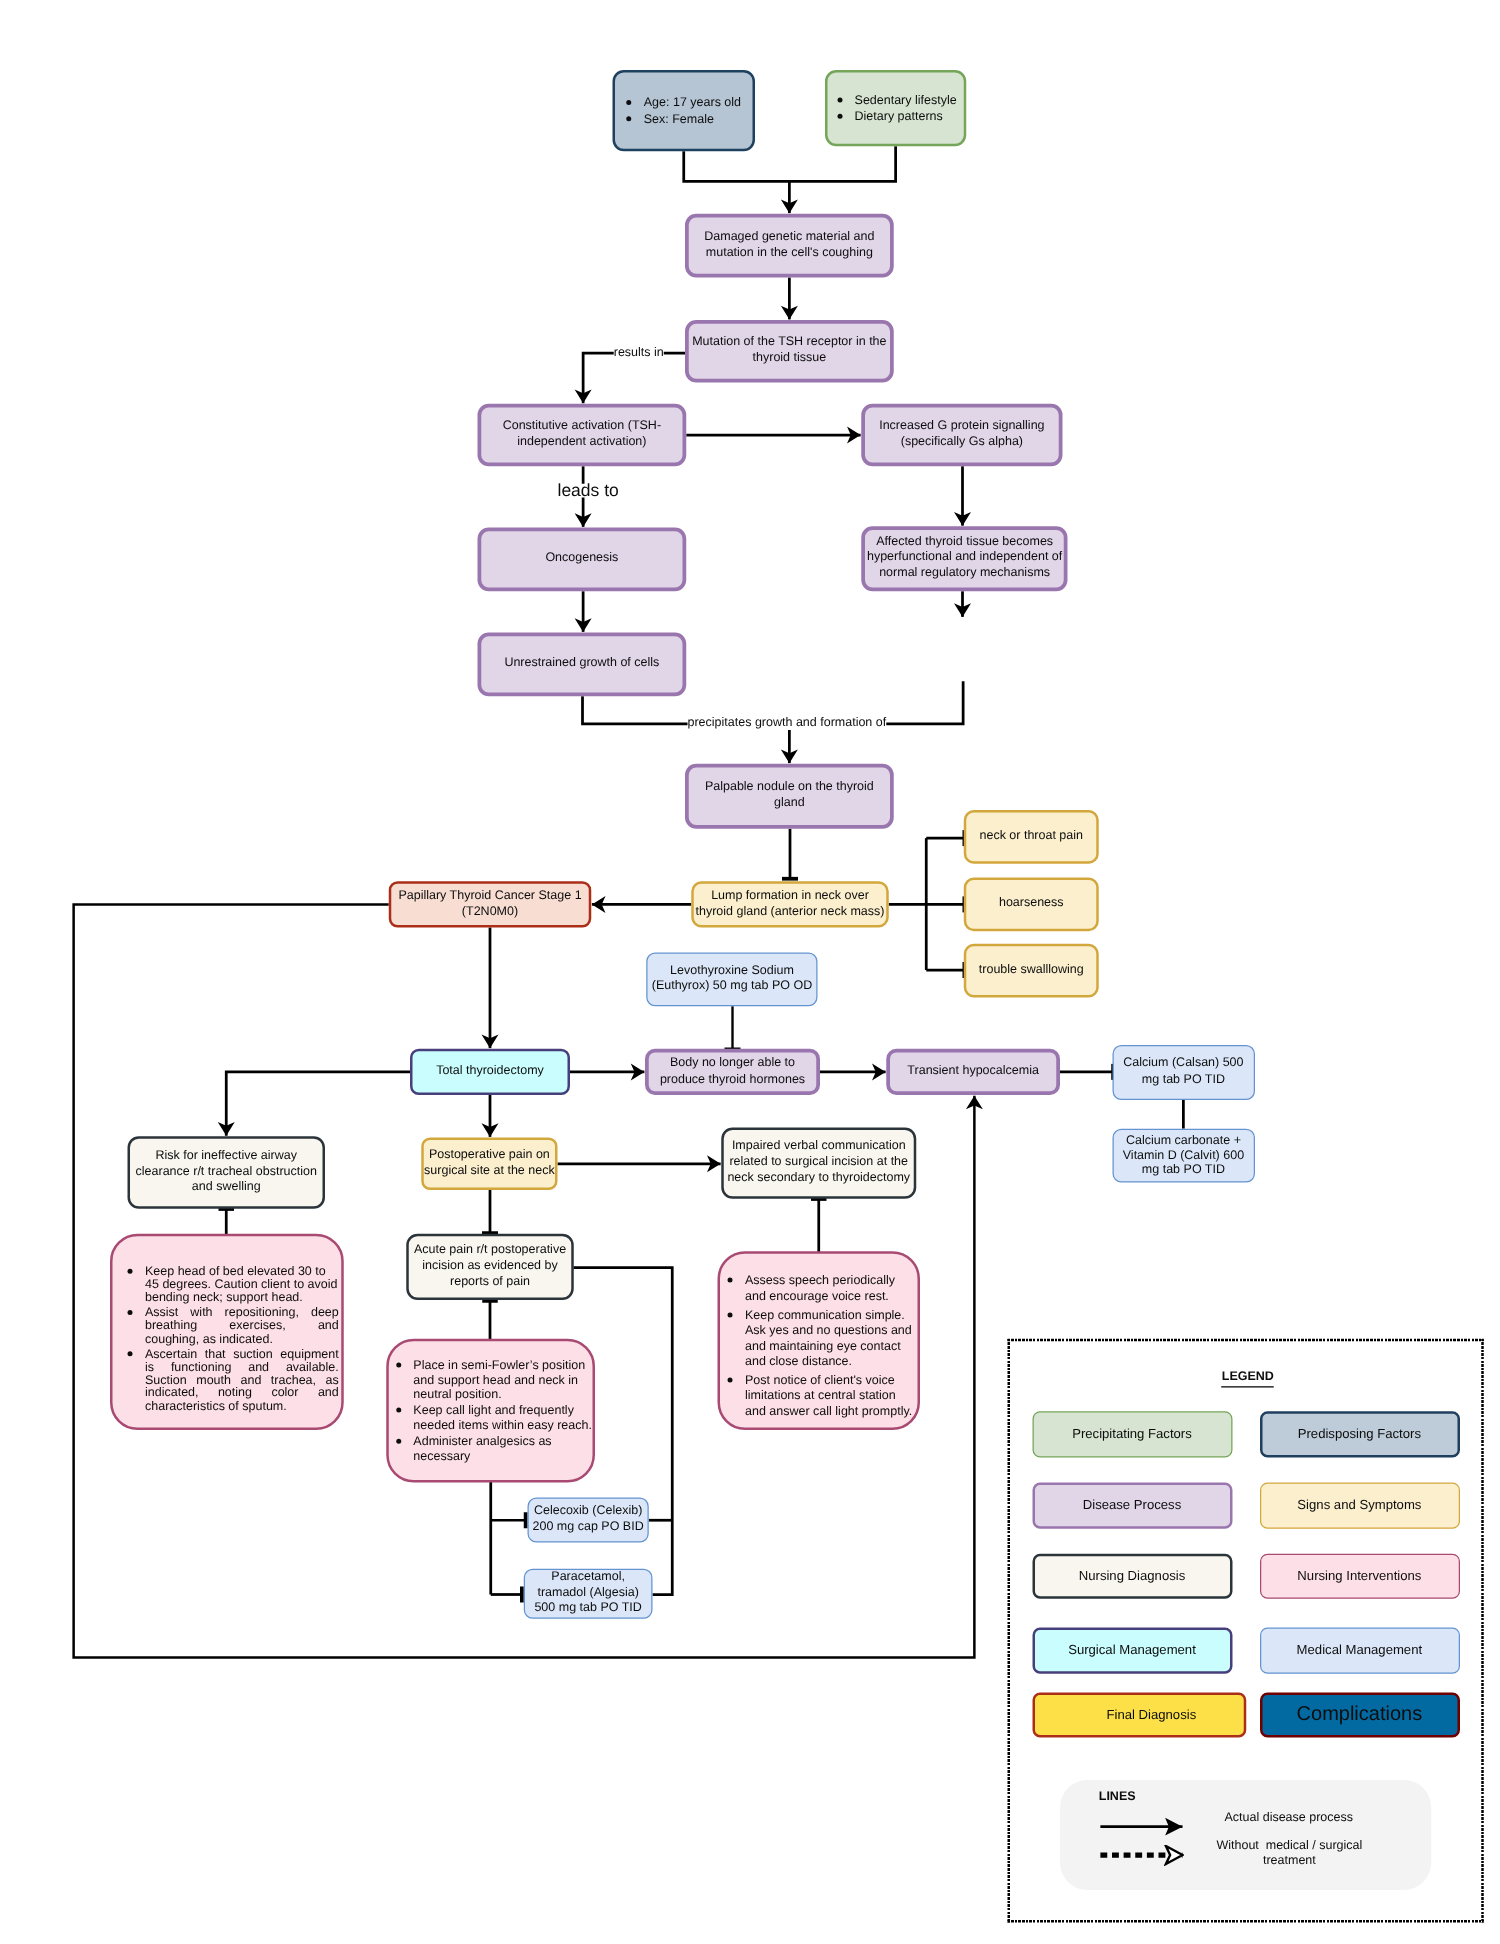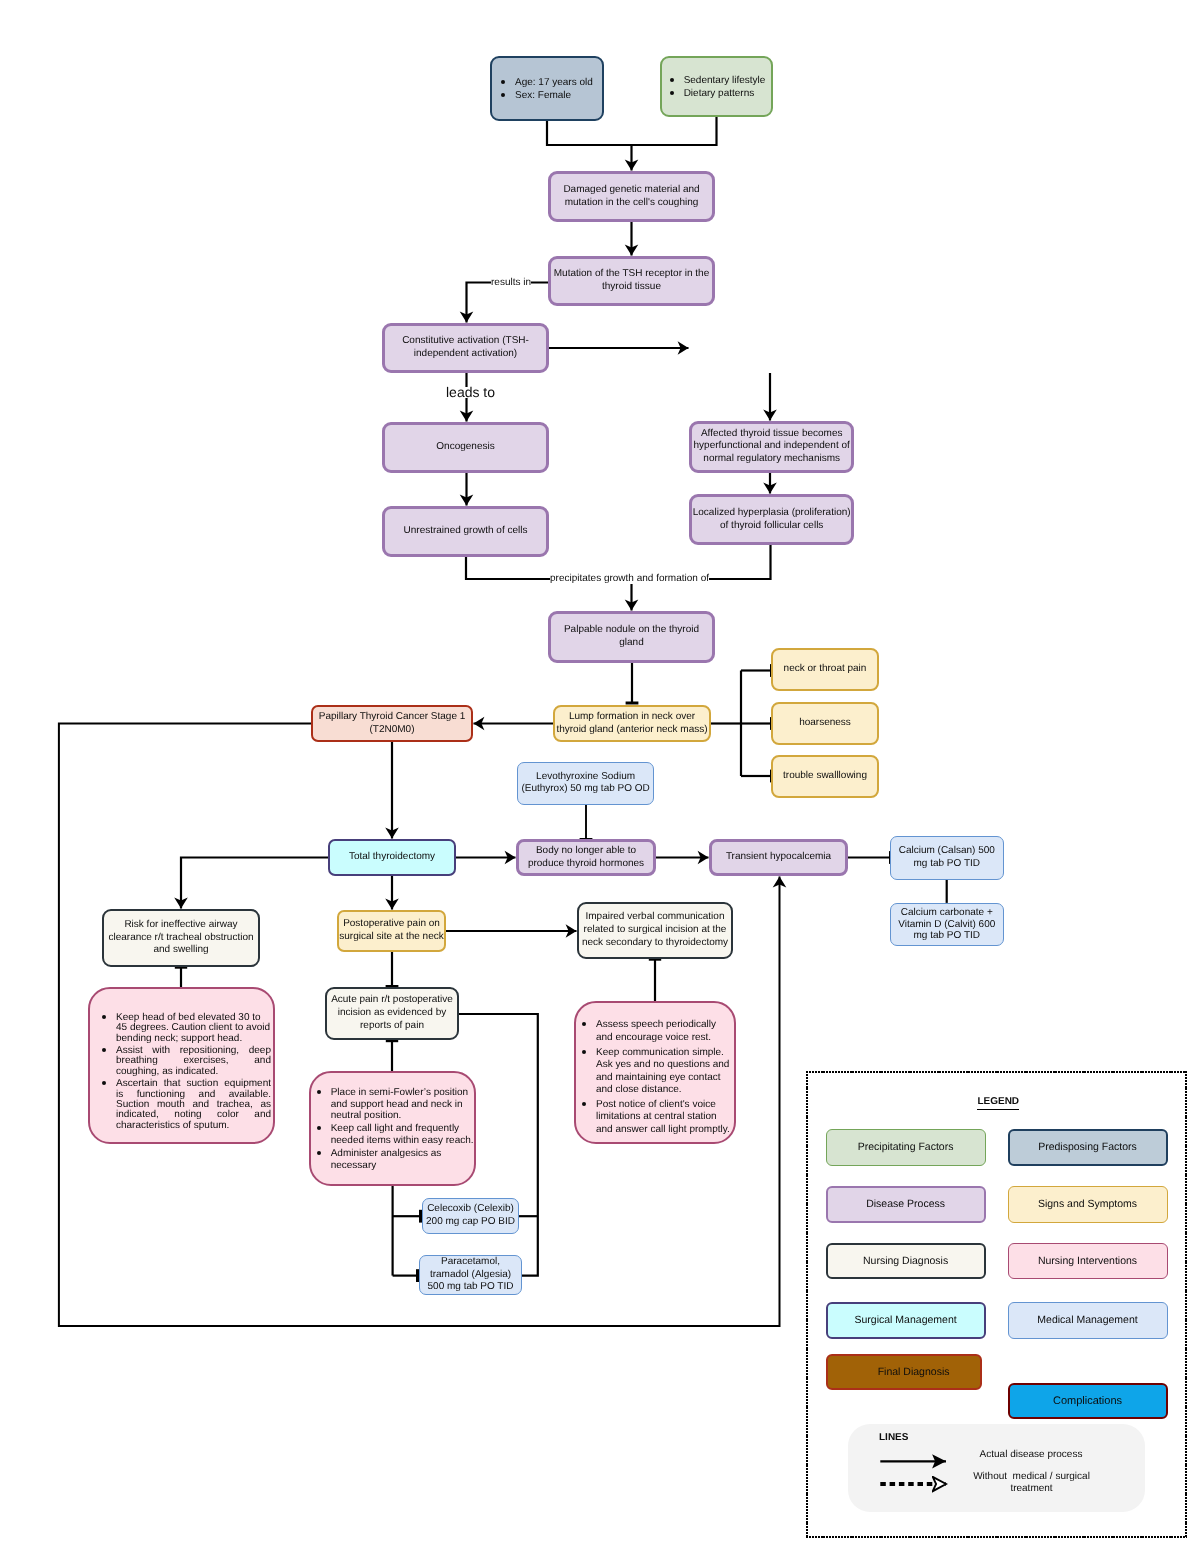--- a/index.html
+++ b/index.html
@@ -57,31 +57,31 @@
     </div>
 <div class="node" style="left:548px;top:171px;width:167px;height:51px;background:#e1d5e8;border-color:#9a76ae;border-width:3px;border-radius:9px;">
       <div class="inner" style="width:145px;">Damaged genetic material and mutation in the cell's coughing</div>
     </div>
 <div class="node" style="left:548px;top:256px;width:167px;height:50px;background:#e1d5e8;border-color:#9a76ae;border-width:3px;border-radius:9px;">
       <div class="inner" style="width:158px;">Mutation of the TSH receptor in the thyroid tissue</div>
     </div>
 <div class="node" style="left:382px;top:323px;width:167px;height:50px;background:#e1d5e8;border-color:#9a76ae;border-width:3px;border-radius:9px;">
       <div class="inner" style="width:140px;">Constitutive activation (TSH-independent activation)</div>
     </div>
+<div class="node" style="left:689px;top:323px;width:161px;height:50px;background:#e1d5e8;border-color:#9a76ae;border-width:3px;border-radius:9px;">
+      <div class="inner" style="width:152px;">Increased G protein signalling (specifically Gs alpha)</div>
+    </div>
 <div class="node" style="left:382px;top:422px;width:167px;height:51px;background:#e1d5e8;border-color:#9a76ae;border-width:3px;border-radius:9px;">
       <div class="inner" style="width:100%;">Oncogenesis</div>
     </div>
 <div class="node" style="left:689px;top:420.9px;width:165.4px;height:52px;background:#e1d5e8;border-color:#9a76ae;border-width:3px;border-radius:9px;">
       <div class="inner" style="width:159px;">Affected thyroid tissue becomes hyperfunctional and independent of normal regulatory mechanisms</div>
     </div>
 <div class="node" style="left:382px;top:506px;width:167px;height:51px;background:#e1d5e8;border-color:#9a76ae;border-width:3px;border-radius:9px;">
       <div class="inner" style="width:100%;">Unrestrained growth of cells</div>
-    </div>
-<div class="node" style="left:689px;top:494px;width:165.4px;height:51px;background:#e1d5e8;border-color:#9a76ae;border-width:3px;border-radius:9px;">
-      <div class="inner" style="width:159px;">Localized hyperplasia (proliferation) of thyroid follicular cells</div>
     </div>
 <div class="node" style="left:548px;top:611px;width:167px;height:52px;background:#e1d5e8;border-color:#9a76ae;border-width:3px;border-radius:9px;">
       <div class="inner" style="width:140px;">Palpable nodule on the thyroid gland</div>
     </div>
 <div class="node" style="left:553px;top:705px;width:158px;height:37px;background:#fcefcd;border-color:#d2a73c;border-width:2.2px;border-radius:8px;">
       <div class="inner" style="width:154px;">Lump formation in neck over thyroid gland (anterior neck mass)</div>
     </div>
 <div class="node" style="left:311px;top:705px;width:162px;height:37px;background:#f8ddd3;border-color:#ab2f18;border-width:2.5px;border-radius:7px;">
       <div class="inner" style="width:150px;">Papillary Thyroid Cancer Stage 1 (T2N0M0)</div>
     </div>
@@ -224,24 +224,24 @@
     </div>
 <div class="legitem" style="left:1007.5px;top:1242.5px;width:160px;height:36.5px;background:#fddfe7;border-color:#a84a72;border-width:1.8px;font-size:10.5px;">
       <span>Nursing Interventions</span>
     </div>
 <div class="legitem" style="left:825.6px;top:1302px;width:160px;height:36.5px;background:#cafdfe;border-color:#473f7b;border-width:2.2px;font-size:10.5px;">
       <span>Surgical Management</span>
     </div>
 <div class="legitem" style="left:1007.5px;top:1302px;width:160px;height:36.5px;background:#dbe7f8;border-color:#6394d1;border-width:1.5px;font-size:10.5px;">
       <span>Medical Management</span>
     </div>
-<div class="legitem" style="left:825.6px;top:1353.5px;width:156px;height:36.5px;background:#a16207;border-color:#ab2f18;border-width:2.2px;font-size:10.5px;padding-left:20px;">
+<div class="legitem" style="left:825.6px;top:1353.5px;width:171px;height:36.5px;background:#fde047;border-color:#ab2f18;border-width:2.2px;font-size:10.5px;padding-left:20px;">
       <span>Final Diagnosis</span>
     </div>
-<div class="legitem" style="left:1007.5px;top:1353.5px;width:160px;height:36.5px;background:#0ea5e9;border-color:#6e0000;border-width:2.6px;font-size:11px;margin-top:29px;">
+<div class="legitem" style="left:1007.5px;top:1353.5px;width:160px;height:36.5px;background:#0369a1;border-color:#6e0000;border-width:2.6px;font-size:16px;">
       <span>Complications</span>
     </div>
 <div class="linesbox" style="left:847.5px;top:1424px;width:297px;height:88px;"></div>
 <div class="lineslbl" style="left:879px;top:1432px;">LINES</div>
 <svg style="position:absolute;left:860px;top:1440px;width:110px;height:60px;z-index:7;" viewBox="0 0 110 60">
 <defs>
 <marker id="ah2" markerWidth="16" markerHeight="16" refX="14.5" refY="7.6" orient="auto" markerUnits="userSpaceOnUse">
 <path d="M0.6,0.5 L14.5,7.6 L0.6,14.7 L3.6,7.6 Z" fill="#000"></path>
         </marker>
 <marker id="oah2" markerWidth="16" markerHeight="17" refX="14.5" refY="8.2" orient="auto" markerUnits="userSpaceOnUse">

